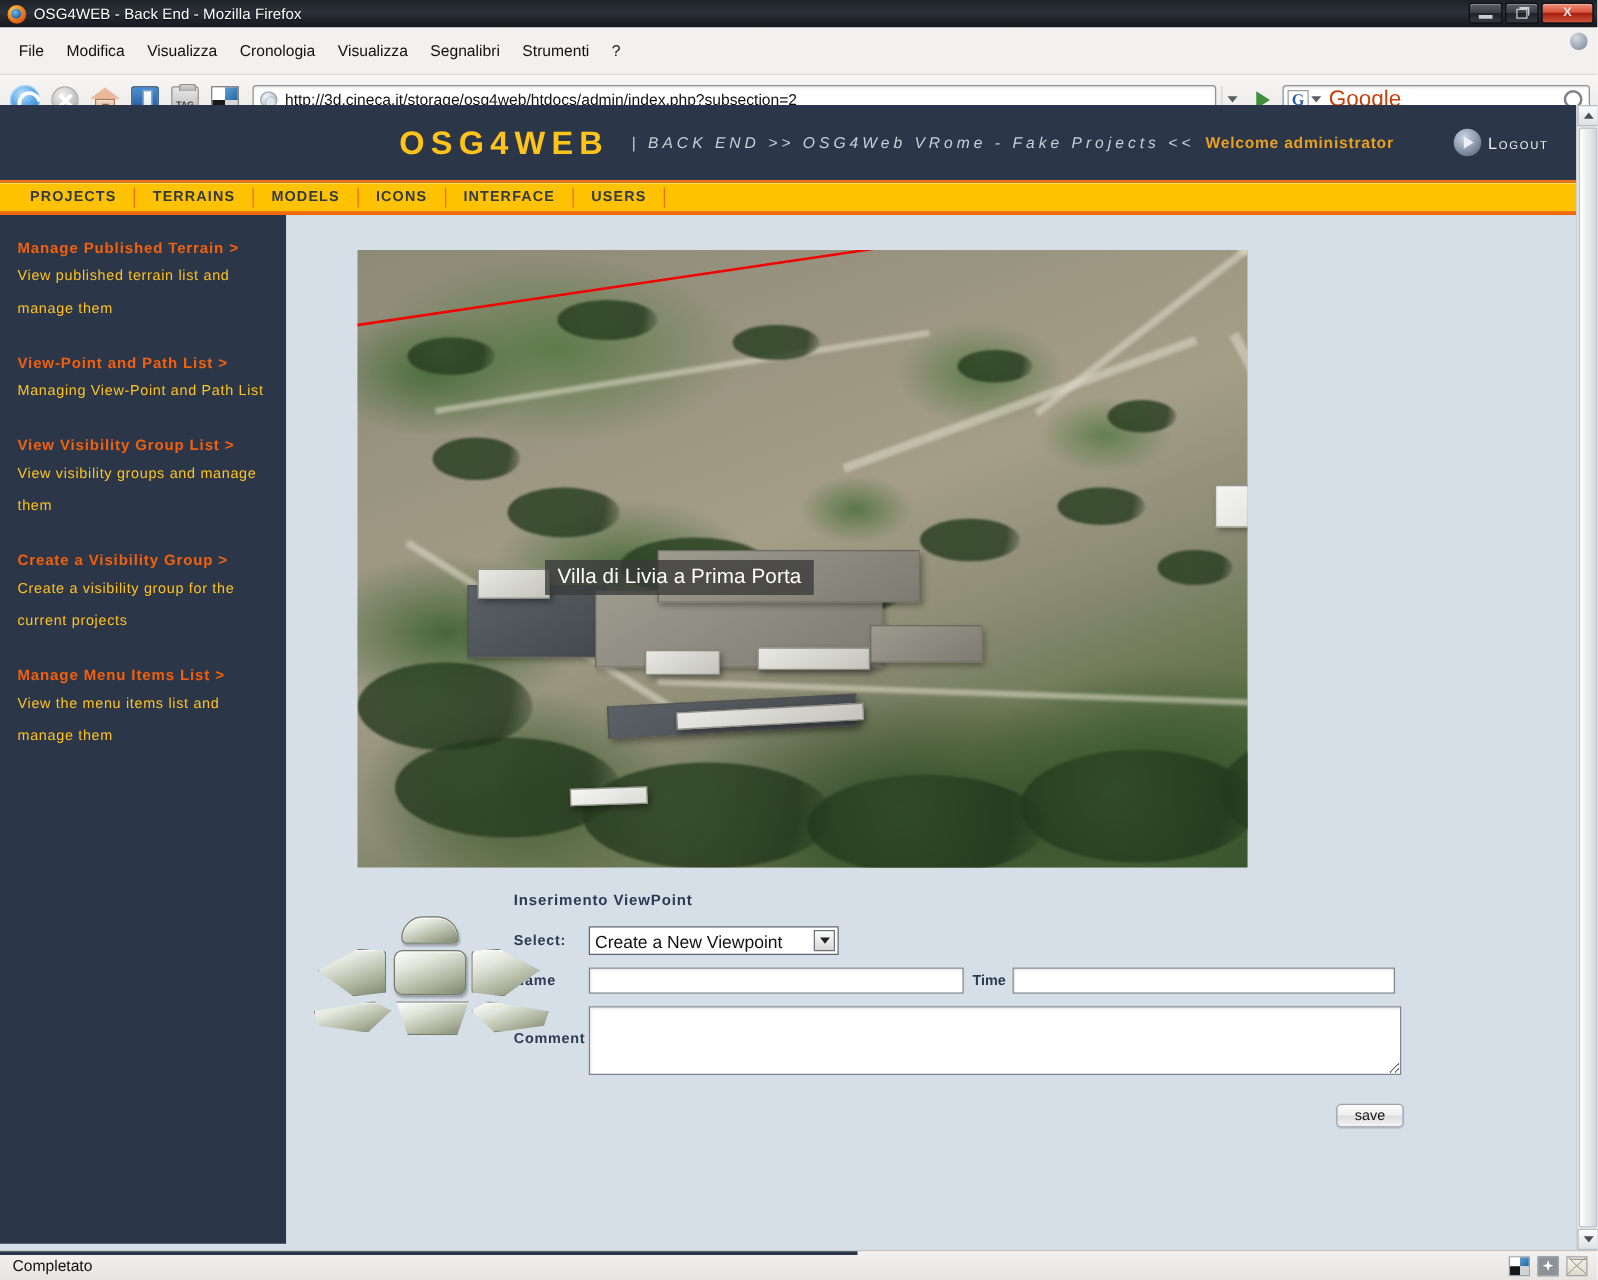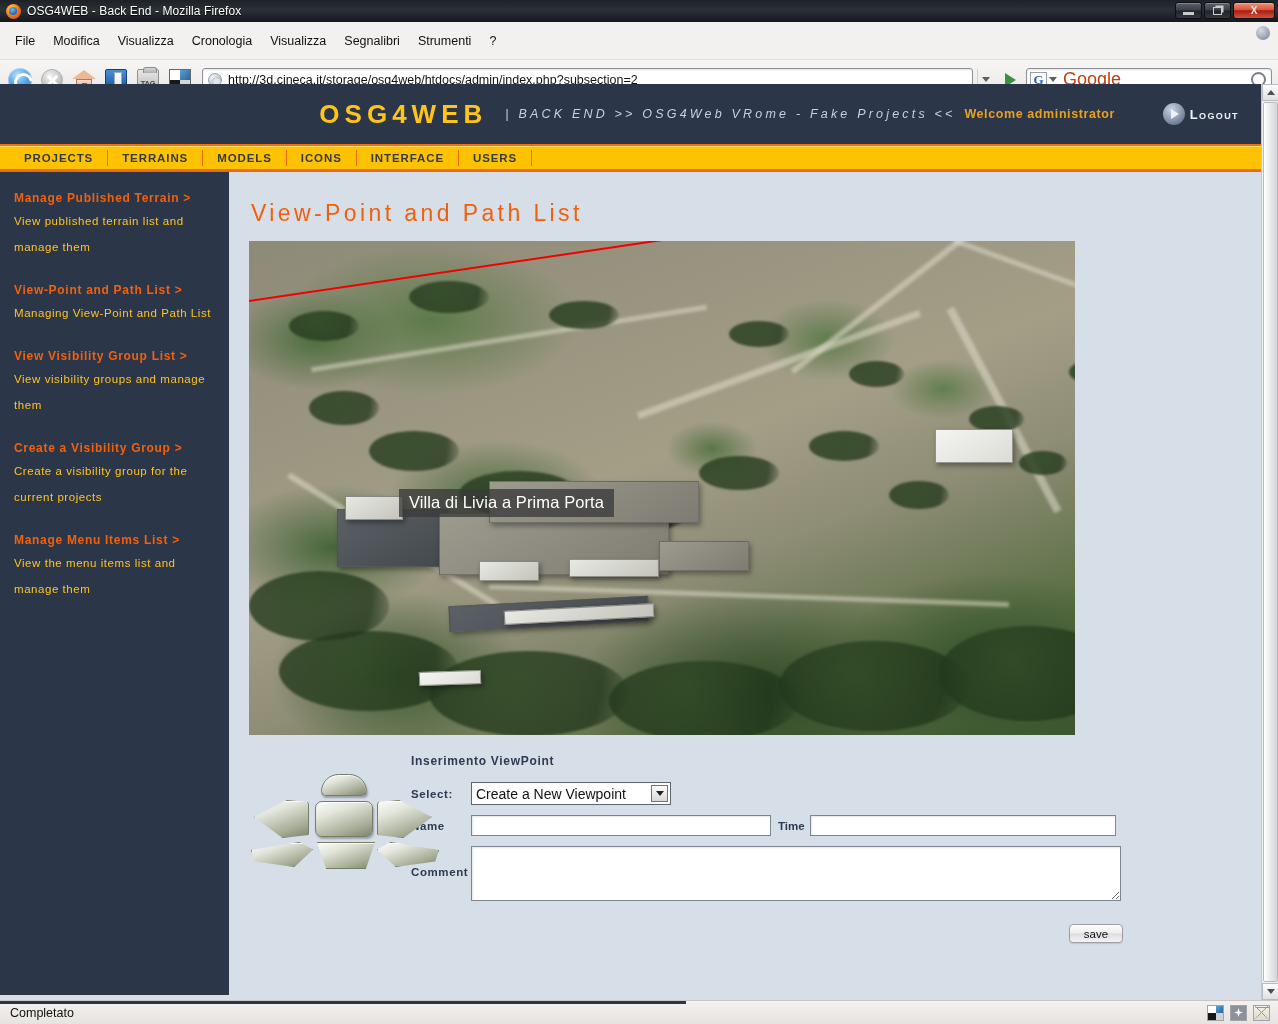--- a/index.html
+++ b/index.html
@@ -211,21 +211,21 @@
   }
   .logout-badge {
     width:22px;height:22px;border-radius:50%;
     background: radial-gradient(circle at 38% 30%, #c9d3e2 0%, #8794a8 55%, #4e5a6c 100%);
     display:flex; align-items:center; justify-content:center;
   }
   .logout-badge i {
     width:0;height:0;border-top:5px solid transparent;border-bottom:5px solid transparent;
     border-left:8px solid #eef2f7; margin-left:2px;
   }
-  .logout-text { color:#eef2f7; font-size:13px; letter-spacing:1.4px; font-variant: small-caps; font-weight:bold; }
+  .logout-text { color:#eef2f7; font-size:13px; letter-spacing:1.4px; font-variant: small-caps; font-weight:normal; }
 
   .navtabs {
     height: 26px; background:#ffc200;
     display:flex; align-items:center;
     border-top:1px solid #ffdb6e;
     border-bottom: 3px solid #f06a0d;
     padding-left: 18px;
   }
   .navtabs .tab {
     font-size:11.5px; font-weight:bold; color:#333a44; letter-spacing:.9px;
@@ -247,33 +247,34 @@
   }
 
   .content { flex:1; background:#d6dfe8; padding: 28px 0 0 20px; position:relative; }
   .page-title {
     color:#f2600c; font-size:23px; letter-spacing:3.4px; font-weight:normal;
     margin: 0 0 14px 2px;
   }
 
   
   .photo {
-    width: 826px; height: 494px; position:relative; overflow:hidden;
+    width: 712px; height: 494px; position:relative; overflow:hidden;
     background:
       radial-gradient(ellipse 180px 120px at 18% 88%, #3c5a2e 0%, rgba(60,90,46,0) 70%),
       radial-gradient(ellipse 260px 150px at 62% 92%, #2f4a26 0%, rgba(47,74,38,0) 72%),
       radial-gradient(ellipse 220px 130px at 90% 86%, #33522a 0%, rgba(51,82,42,0) 72%),
       radial-gradient(ellipse 160px 90px at 10% 62%, #46663a 0%, rgba(70,102,58,0) 70%),
       radial-gradient(ellipse 150px 80px at 30% 52%, #4b6b3d 0%, rgba(75,107,61,0) 72%),
       radial-gradient(ellipse 120px 70px at 8% 20%, #4f6f40 0%, rgba(79,111,64,0) 72%),
       radial-gradient(ellipse 200px 100px at 22% 16%, #5d7b4a 0%, rgba(93,123,74,0) 75%),
       radial-gradient(ellipse 90px 55px at 70% 20%, #5f7b4d 0%, rgba(95,123,77,0) 75%),
       radial-gradient(ellipse 70px 40px at 84% 30%, #637f50 0%, rgba(99,127,80,0) 75%),
       radial-gradient(ellipse 60px 36px at 56% 42%, #5a7648 0%, rgba(90,118,72,0) 76%),
       linear-gradient(160deg, #8d8a78 0%, #9a9580 26%, #a49e87 46%, #8e8d76 62%, #5d7046 82%, #3d5730 100%);
+    margin-left: 37px;
   }
   .photo .track {
     position:absolute; background: rgba(222,218,200,.55); filter: blur(1.4px);
   }
   .photo .redline {
     position:absolute; left:-20px; top:62px; width: 820px; height: 2.4px;
     background:#f20000; transform: rotate(-8.4deg); transform-origin: left center;
   }
   .photo .blobs { position:absolute; inset:0; }
   .photo .blob {
@@ -547,21 +548,20 @@
           <div class="side-title">Create a Visibility Group &gt;</div>
           <div class="side-desc">Create a visibility group for the current projects</div>
         </div>
         <div class="side-item">
           <div class="side-title">Manage Menu Items List &gt;</div>
           <div class="side-desc">View the menu items list and manage them</div>
         </div>
       </div>
 
       <div class="content">
-        <div class="page-title">View-Point and Path List</div>
 
         <div class="photo">
           <div class="redline"></div>
 
           <div class="track" style="left:60px;  top:95px;  width:400px; height:5px; transform:rotate(-9deg);"></div>
           <div class="track" style="left:380px; top:120px; width:300px; height:7px; transform:rotate(-20deg);"></div>
           <div class="track" style="left:520px; top:60px;  width:220px; height:6px; transform:rotate(-38deg);"></div>
           <div class="track" style="left:20px;  top:300px; width:260px; height:6px; transform:rotate(32deg);"></div>
           <div class="track" style="left:240px; top:352px; width:520px; height:5px; transform:rotate(2deg);"></div>
           <div class="track" style="left:640px; top:165px; width:230px; height:8px; transform:rotate(62deg);"></div>

